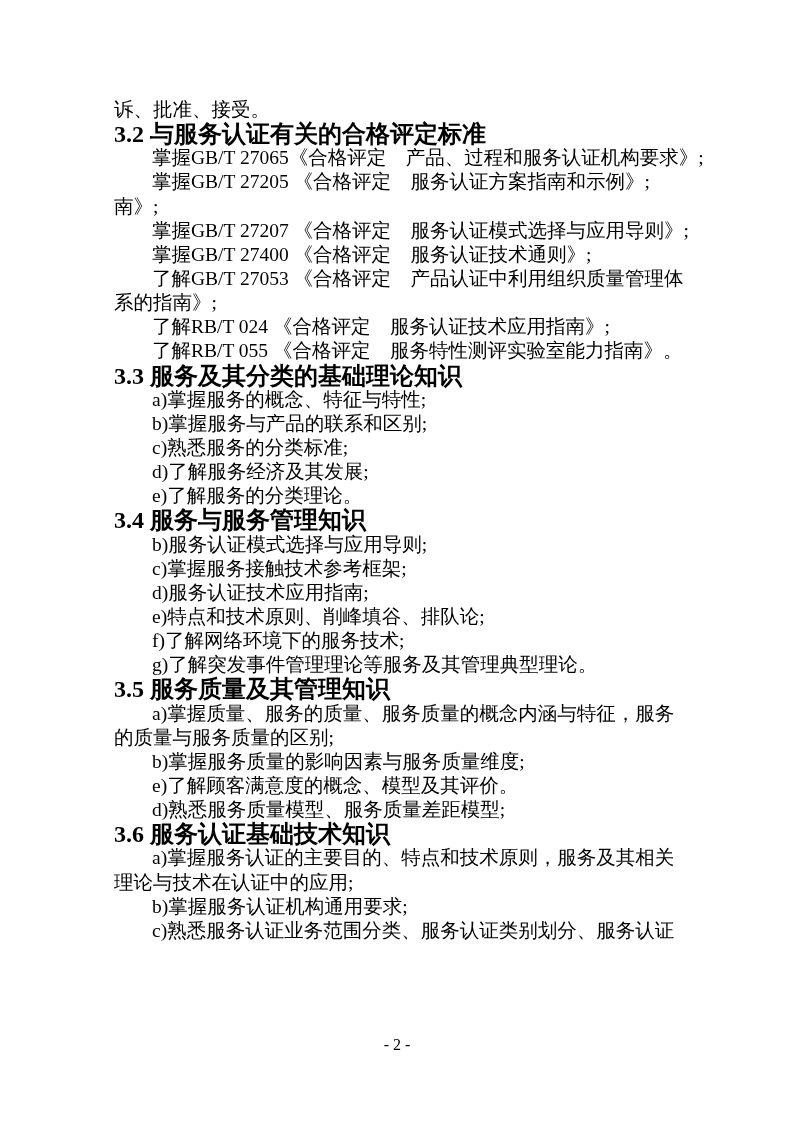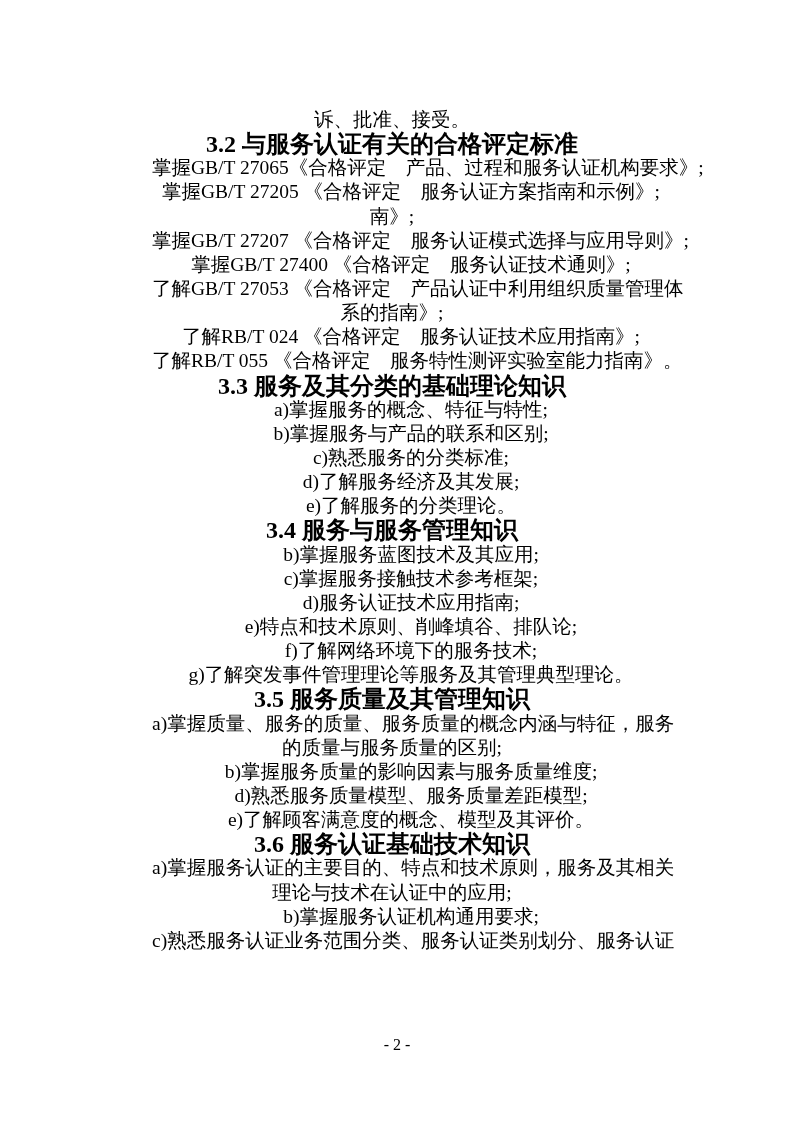--- a/index.html
+++ b/index.html
@@ -19,23 +19,22 @@
     position: absolute;
     left: 0;
     top: 0;
     width: 794px;
     height: 1123px;
     background: #ffffff;
   }
   .doc-body {
     position: absolute;
     left: 114px;
-    top: 108px;
+    top: 98px;
     width: 556px;
-    text-align: center;
   }
   .line {
     height: 24.15px;
     line-height: 24.15px;
     font-size: 19.5px;
     white-space: nowrap;
     letter-spacing: 0;
   }
   .line.indent {
     text-indent: 38px;
@@ -74,32 +73,32 @@
       <div class="line cont">系的指南》;</div>
       <div class="line indent">了解RB/T 024 《合格评定　服务认证技术应用指南》;</div>
       <div class="line indent">了解RB/T 055 《合格评定　服务特性测评实验室能力指南》。</div>
       <div class="line heading">3.3 服务及其分类的基础理论知识</div>
       <div class="line indent">a)掌握服务的概念、特征与特性;</div>
       <div class="line indent">b)掌握服务与产品的联系和区别;</div>
       <div class="line indent">c)熟悉服务的分类标准;</div>
       <div class="line indent">d)了解服务经济及其发展;</div>
       <div class="line indent">e)了解服务的分类理论。</div>
       <div class="line heading">3.4 服务与服务管理知识</div>
-      <div class="line indent">b)掌握服务蓝图技术及其应用;</div>
+      <div class="line indent">b)服务认证模式选择与应用导则;</div>
       <div class="line indent">c)掌握服务接触技术参考框架;</div>
       <div class="line indent">d)服务认证技术应用指南;</div>
       <div class="line indent">e)特点和技术原则、削峰填谷、排队论;</div>
       <div class="line indent">f)了解网络环境下的服务技术;</div>
       <div class="line indent">g)了解突发事件管理理论等服务及其管理典型理论。</div>
       <div class="line heading">3.5 服务质量及其管理知识</div>
       <div class="line indent">a)掌握质量、服务的质量、服务质量的概念内涵与特征，服务</div>
       <div class="line cont">的质量与服务质量的区别;</div>
       <div class="line indent">b)掌握服务质量的影响因素与服务质量维度;</div>
+      <div class="line indent">e)了解顾客满意度的概念、模型及其评价。</div>
       <div class="line indent">d)熟悉服务质量模型、服务质量差距模型;</div>
-      <div class="line indent">e)了解顾客满意度的概念、模型及其评价。</div>
       <div class="line heading">3.6 服务认证基础技术知识</div>
       <div class="line indent">a)掌握服务认证的主要目的、特点和技术原则，服务及其相关</div>
       <div class="line cont">理论与技术在认证中的应用;</div>
       <div class="line indent">b)掌握服务认证机构通用要求;</div>
       <div class="line indent">c)熟悉服务认证业务范围分类、服务认证类别划分、服务认证</div>
     </div>
   <div class="page-footer">- 2 -</div>
 </div>
 
 </body></html>

